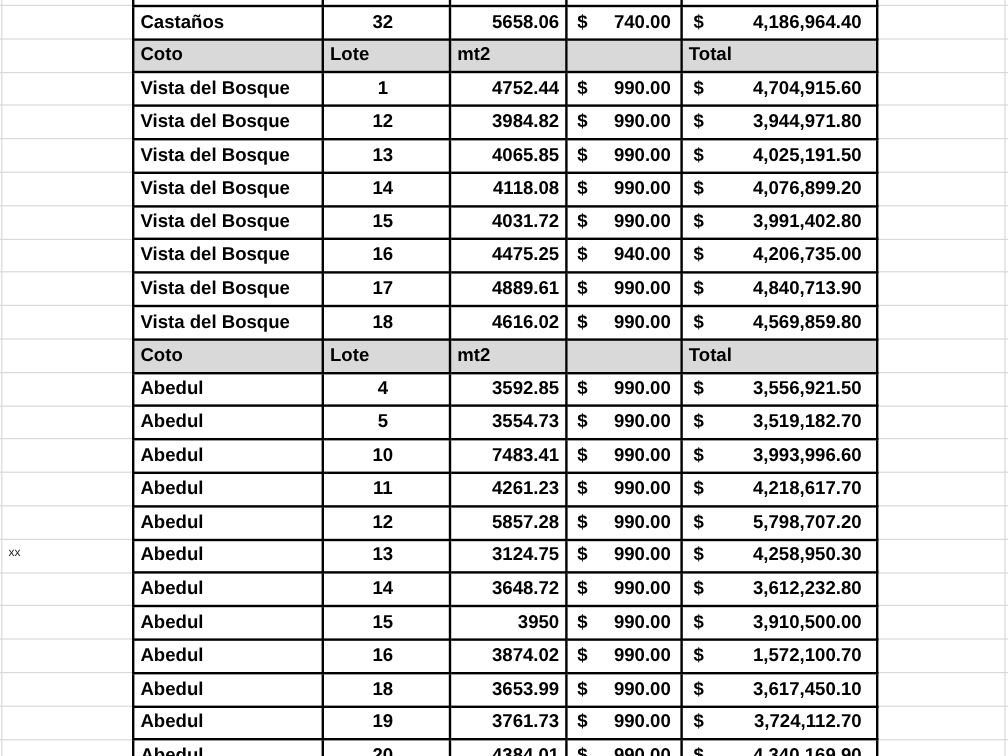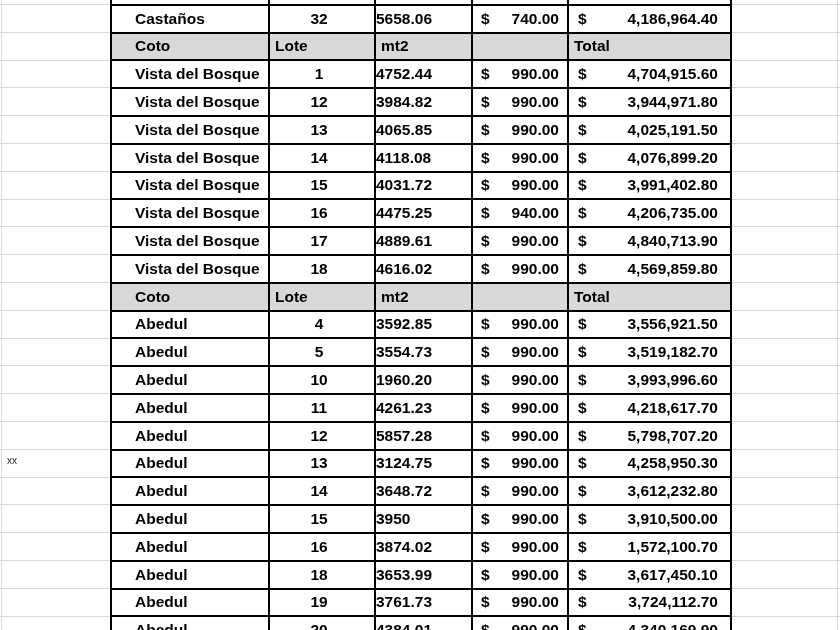--- a/index.html
+++ b/index.html
@@ -23,23 +23,23 @@
   td {
     border: 2px solid #000;
     height: 25.8px;
     padding: 0;
     font-weight: bold; font-size: 15.5px; color: #000;
     white-space: nowrap; overflow: hidden;
     vertical-align: middle;
     background: #fff;
   }
   tr.header td { background: #d9d9d9; }
-  td.c-coto  { padding-left: 23px; text-align: left; }
+  td.c-coto  { padding-left: 5px; text-align: left; }
   td.c-lote  { padding-right: 6px; text-align: center; }
-  td.c-mt2   { padding-right: 5px; text-align: left; }
+  td.c-mt2   { padding-right: 5px; text-align: right; }
   td.c-price .money { display: flex; justify-content: space-between; padding: 0 8px 0 8px; }
   td.c-total .money { display: flex; justify-content: space-between; padding: 0 12px 0 9px; }
   tr.header td.c-lote, tr.header td.c-mt2, tr.header td.c-price, tr.header td.c-total {
     text-align: left; padding-left: 5px;
   }
   tr.cut td { background: #fff; }
 
   #margin-note {
     position: absolute; left: 7px; top: 455px; z-index: 2;
     font-size: 10px; font-weight: normal; color: #1c1c1c;
@@ -291,21 +291,21 @@
         <td class="c-total">
           <span class="money">
             <span>$</span>
             <span>3,519,182.70</span>
           </span>
         </td>
       </tr>
       <tr class="data">
         <td class="c-coto">Abedul</td>
         <td class="c-lote">10</td>
-        <td class="c-mt2">1960.20</td>
+        <td class="c-mt2">7483.41</td>
         <td class="c-price">
           <span class="money">
             <span>$</span>
             <span>990.00</span>
           </span>
         </td>
         <td class="c-total">
           <span class="money">
             <span>$</span>
             <span>3,993,996.60</span>

